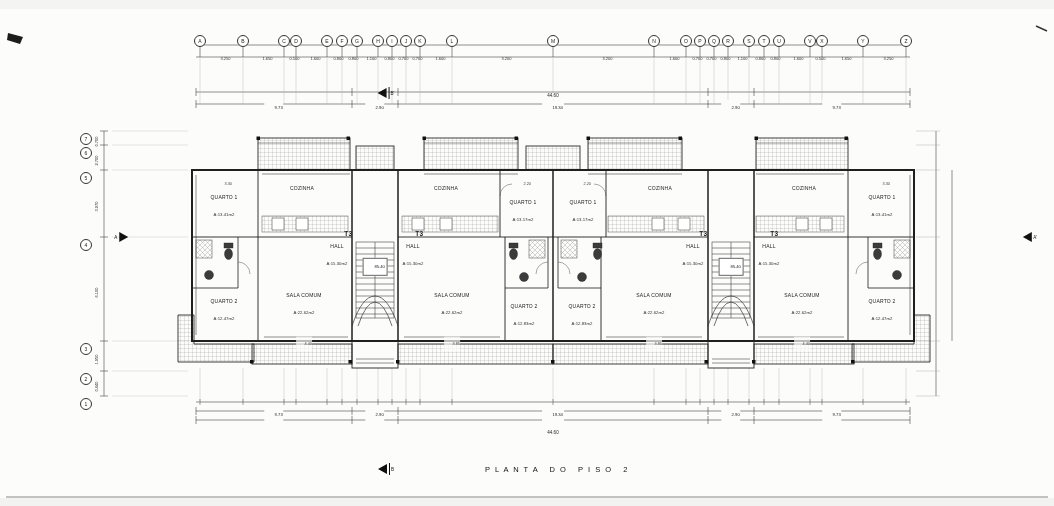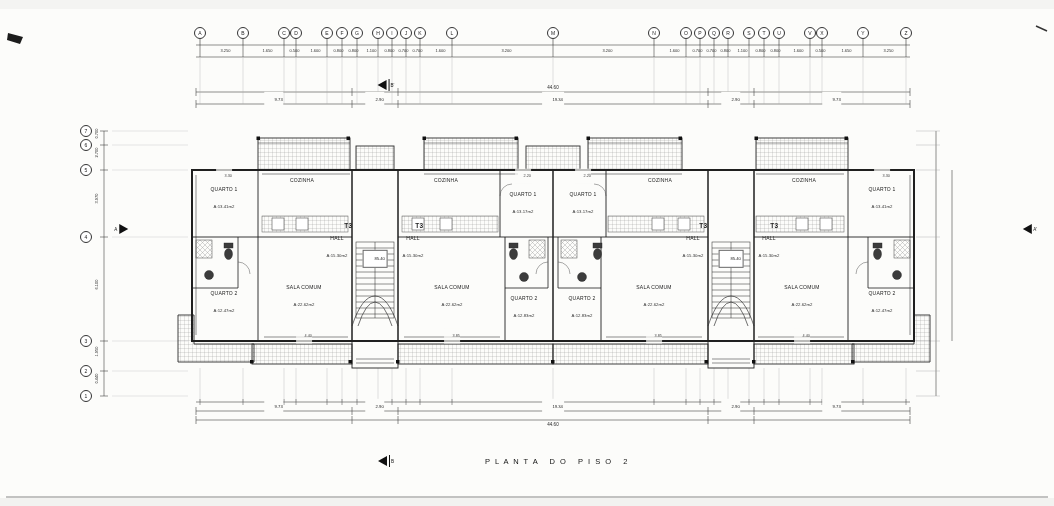--- a/index.html
+++ b/index.html
@@ -1,19 +1,19 @@
 <!DOCTYPE html>
 <html><head>
 <meta charset="utf-8">
 <style>
   html,body{margin:0;padding:0;background:#e8e8e6;}
   .stage{position:relative;width:1054px;height:506px;background:#fcfcfa;overflow:hidden;
          font-family:"Liberation Sans", sans-serif;color:#222;}
   .stage svg{position:absolute;left:0;top:0;}
-  .overlay{position:absolute;inset:0;}
+  .overlay{position:absolute;inset:0;margin-top:8px;}
   .layer{display:contents;}
   .lbl{position:absolute;transform:translate(-50%,-50%);font-size:4.5px;line-height:1.3;
        text-align:center;white-space:pre;color:#1d1d1d;}
   .gcircle{width:10px;height:10px;border:0.8px solid #333;border-radius:50%;background:#fff;
            display:flex;align-items:center;justify-content:center;font-size:5px;}
   .colmark{top:33px;}
   .rowmark{left:86px;}
   .coldim{top:51px;font-size:4px;color:#333;}
   .rowdim{left:97px;font-size:4px;transform:translate(-50%,-50%) rotate(-90deg);}
   .topseg{top:100px;font-size:4.2px;background:#fcfcfa;padding:0 1px;}

